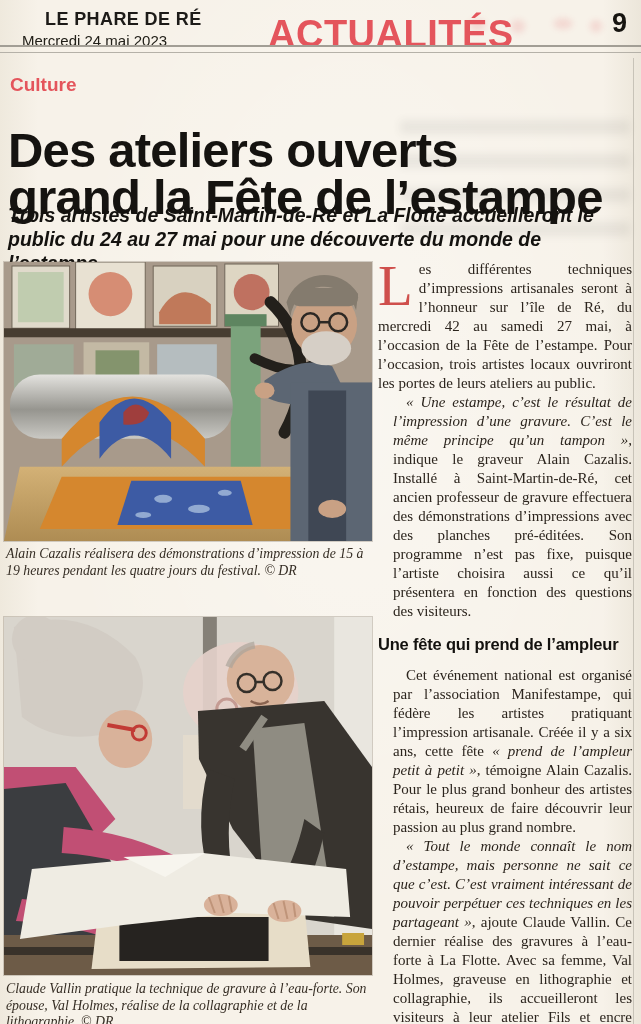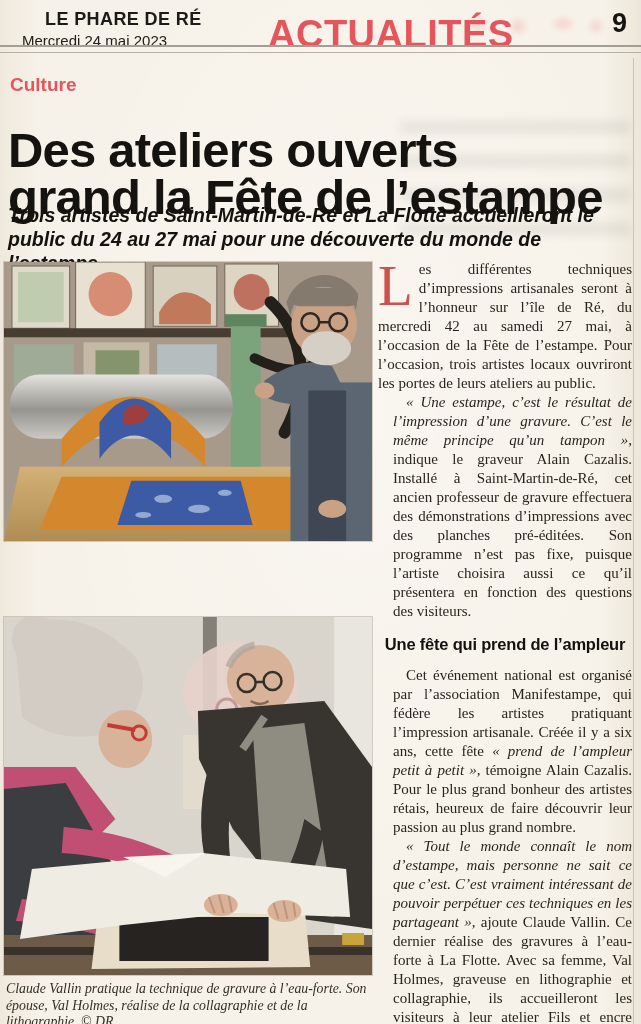--- a/index.html
+++ b/index.html
@@ -60,21 +60,21 @@
   .caption2{top:981px;}
   
   .article-col{position:absolute;left:378px;top:260px;width:254px;height:764px;
     font-size:15px;line-height:19px;text-align:justify;color:#2b241d;}
   .article-col p{margin:0;}
   .article-col p.indent{text-indent:13px;margin-left:15px;}
   .article-col .it{font-style:italic;}
   .dropcap{float:left;font-size:57px;line-height:44px;padding:4px 6px 0 0;
     color:var(--dropcap);font-family:"Liberation Serif",serif;}
   .subhead{font-family:"Liberation Sans",sans-serif;font-weight:bold;font-size:16.5px;
-    text-align:center;margin:14px 0 12px 0;color:#14120f;letter-spacing:-.2px;}
+    text-align:left;margin:14px 0 12px 0;color:#14120f;letter-spacing:-.2px;}
 </style>
 </head>
 <body>
 
 <div class="page" style="--accent: #e4555c; --dropcap: #cf4f4c; --endmark: #d9554d;">
 
   <div class="header">
     <div class="masthead">
       <div class="name">LE PHARE DE RÉ</div>
       <div class="date">Mercredi 24 mai 2023</div>
@@ -152,20 +152,21 @@
         <rect x="288" y="26" width="68" height="18" rx="9" fill="#847b6e"></rect>
         <ellipse cx="324" cy="86" rx="25" ry="17" fill="#d6cfc6"></ellipse>
         <circle cx="308" cy="60" r="9" fill="none" stroke="#2c2824" stroke-width="2.5"></circle>
         <circle cx="336" cy="60" r="9" fill="none" stroke="#2c2824" stroke-width="2.5"></circle>
         <line x1="317" y1="60" x2="327" y2="60" stroke="#2c2824" stroke-width="2.5"></line>
         <ellipse cx="262" cy="128" rx="10" ry="8" fill="#c9a184"></ellipse>
         <ellipse cx="330" cy="246" rx="14" ry="9" fill="#c9a184"></ellipse>
       </g>
     </svg>
   </div>
+  <div class="caption caption1">Alain Cazalis réalisera des démonstrations d’impression de 15 à 19 heures pendant les quatre jours du festival. © DR</div>
 
   <div class="photo photo2">
     <svg viewBox="0 0 370 358" preserveAspectRatio="none">
       <rect width="370" height="358" fill="#d9d5cd"></rect>
       <rect x="332" y="0" width="38" height="358" fill="#e9e6df"></rect>
       <rect x="200" y="0" width="14" height="130" fill="#6f6a62" opacity=".8"></rect>
       <ellipse cx="238" cy="75" rx="58" ry="50" fill="#e6d2cb" opacity=".9"></ellipse>
       <circle cx="252" cy="60" r="14" fill="none" stroke="#bc8d85" stroke-width="4" opacity=".8"></circle>
       <circle cx="224" cy="92" r="10" fill="none" stroke="#bc8d85" stroke-width="3" opacity=".8"></circle>
       <rect x="180" y="118" width="120" height="74" fill="#e3dccd" opacity=".9"></rect>

